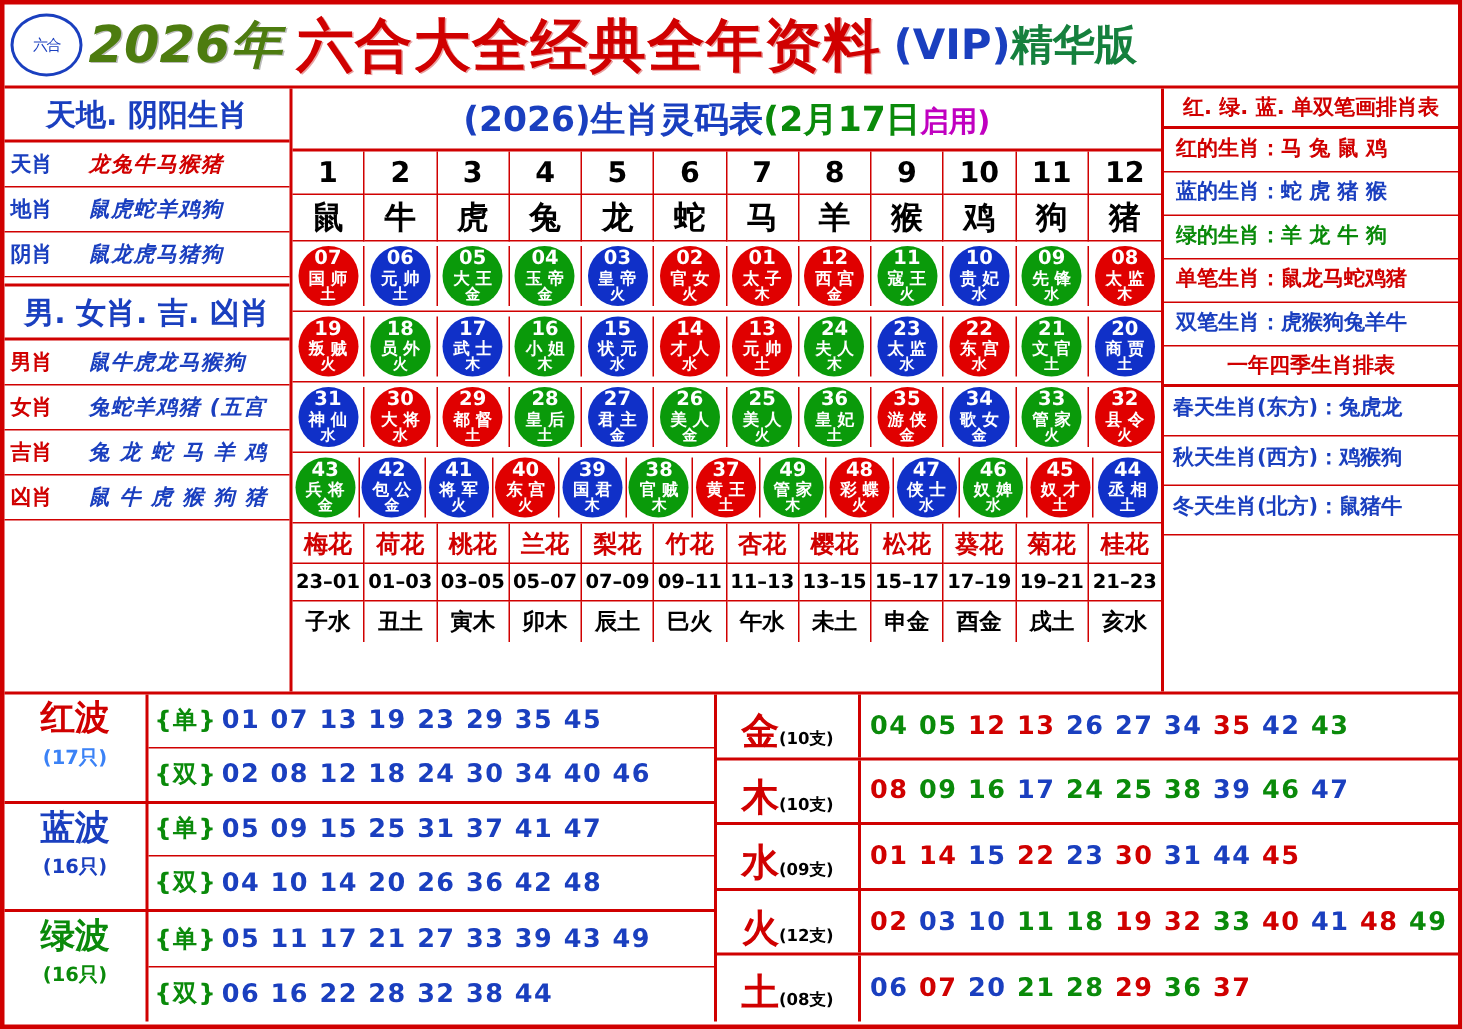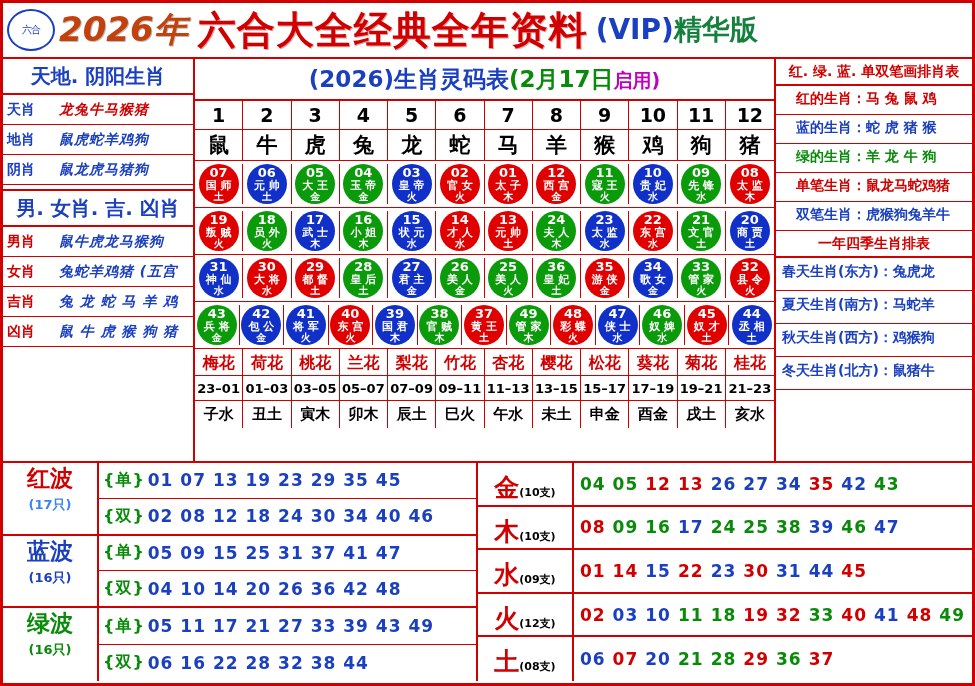--- a/index.html
+++ b/index.html
@@ -35,21 +35,21 @@
     font-size: 11px;
     margin-right: 4px;
     flex: none;
     position: relative;
   }
   .logo .inner {
     font-size: 10px;
     letter-spacing: -1px;
   }
   .year {
-    color: #c2410c;
+    color: #4d7c0f;
     font-size: 34px;
     font-weight: bold;
     font-style: italic;
     margin-right: 10px;
     text-shadow: 1px 1px 0 #bbb;
     flex: none;
   }
   .maintitle {
     color: #d00000;
     font-size: 38px;
@@ -165,21 +165,21 @@
   .rTitle {
     text-align: center;
     font-size: 14px;
     font-weight: bold;
     padding: 4px 0 3px;
     border-bottom: 2px solid #d00000;
   }
   .rRow {
     font-size: 14px;
     font-weight: bold;
-    padding: 4px 20px;
+    padding: 4px 8px;
     border-bottom: 1px solid #d00000;
     height: 29px;
   }
   .rRow2 {
     font-size: 14px;
     font-weight: bold;
     padding: 5px 6px;
     border-bottom: 1px solid #d00000;
     height: 33px;
   }
@@ -745,23 +745,20 @@
           <div class="rRow" style="color: rgb(208, 0, 0);"><span>单笔生肖：</span><span>鼠龙马蛇鸡猪</span></div>
           <div class="rRow" style="color: rgb(26, 63, 191);"><span>双笔生肖：</span><span>虎猴狗兔羊牛</span></div>
         </div>
       <div class="rTitle">
         <span class="cRed">一年四季生肖排表</span>
       </div>
       <div class="rRow2">
         <span class="cBlue">春天生肖(东方)：兔虎龙</span>
       </div>
       <div class="rRow2">
-        <span class="cBlue">夏天生肖(南方)：马蛇羊</span>
-      </div>
-      <div class="rRow2">
         <span class="cBlue">秋天生肖(西方)：鸡猴狗</span>
       </div>
       <div class="rRow2">
         <span class="cBlue">冬天生肖(北方)：鼠猪牛</span>
       </div>
     </div>
   </div>
 
   <div class="bottom">
     <div class="bLeft" id="wave-table">

